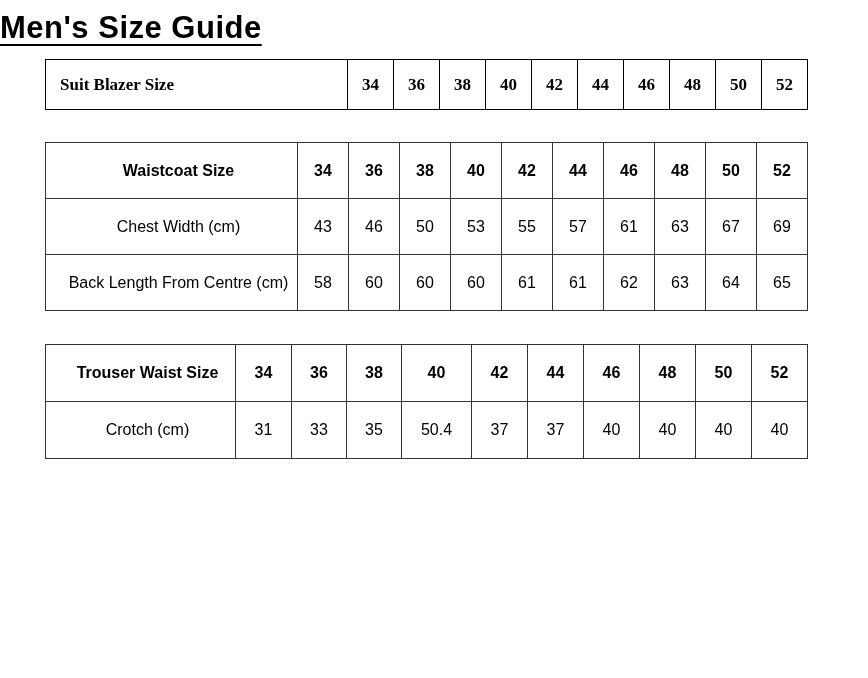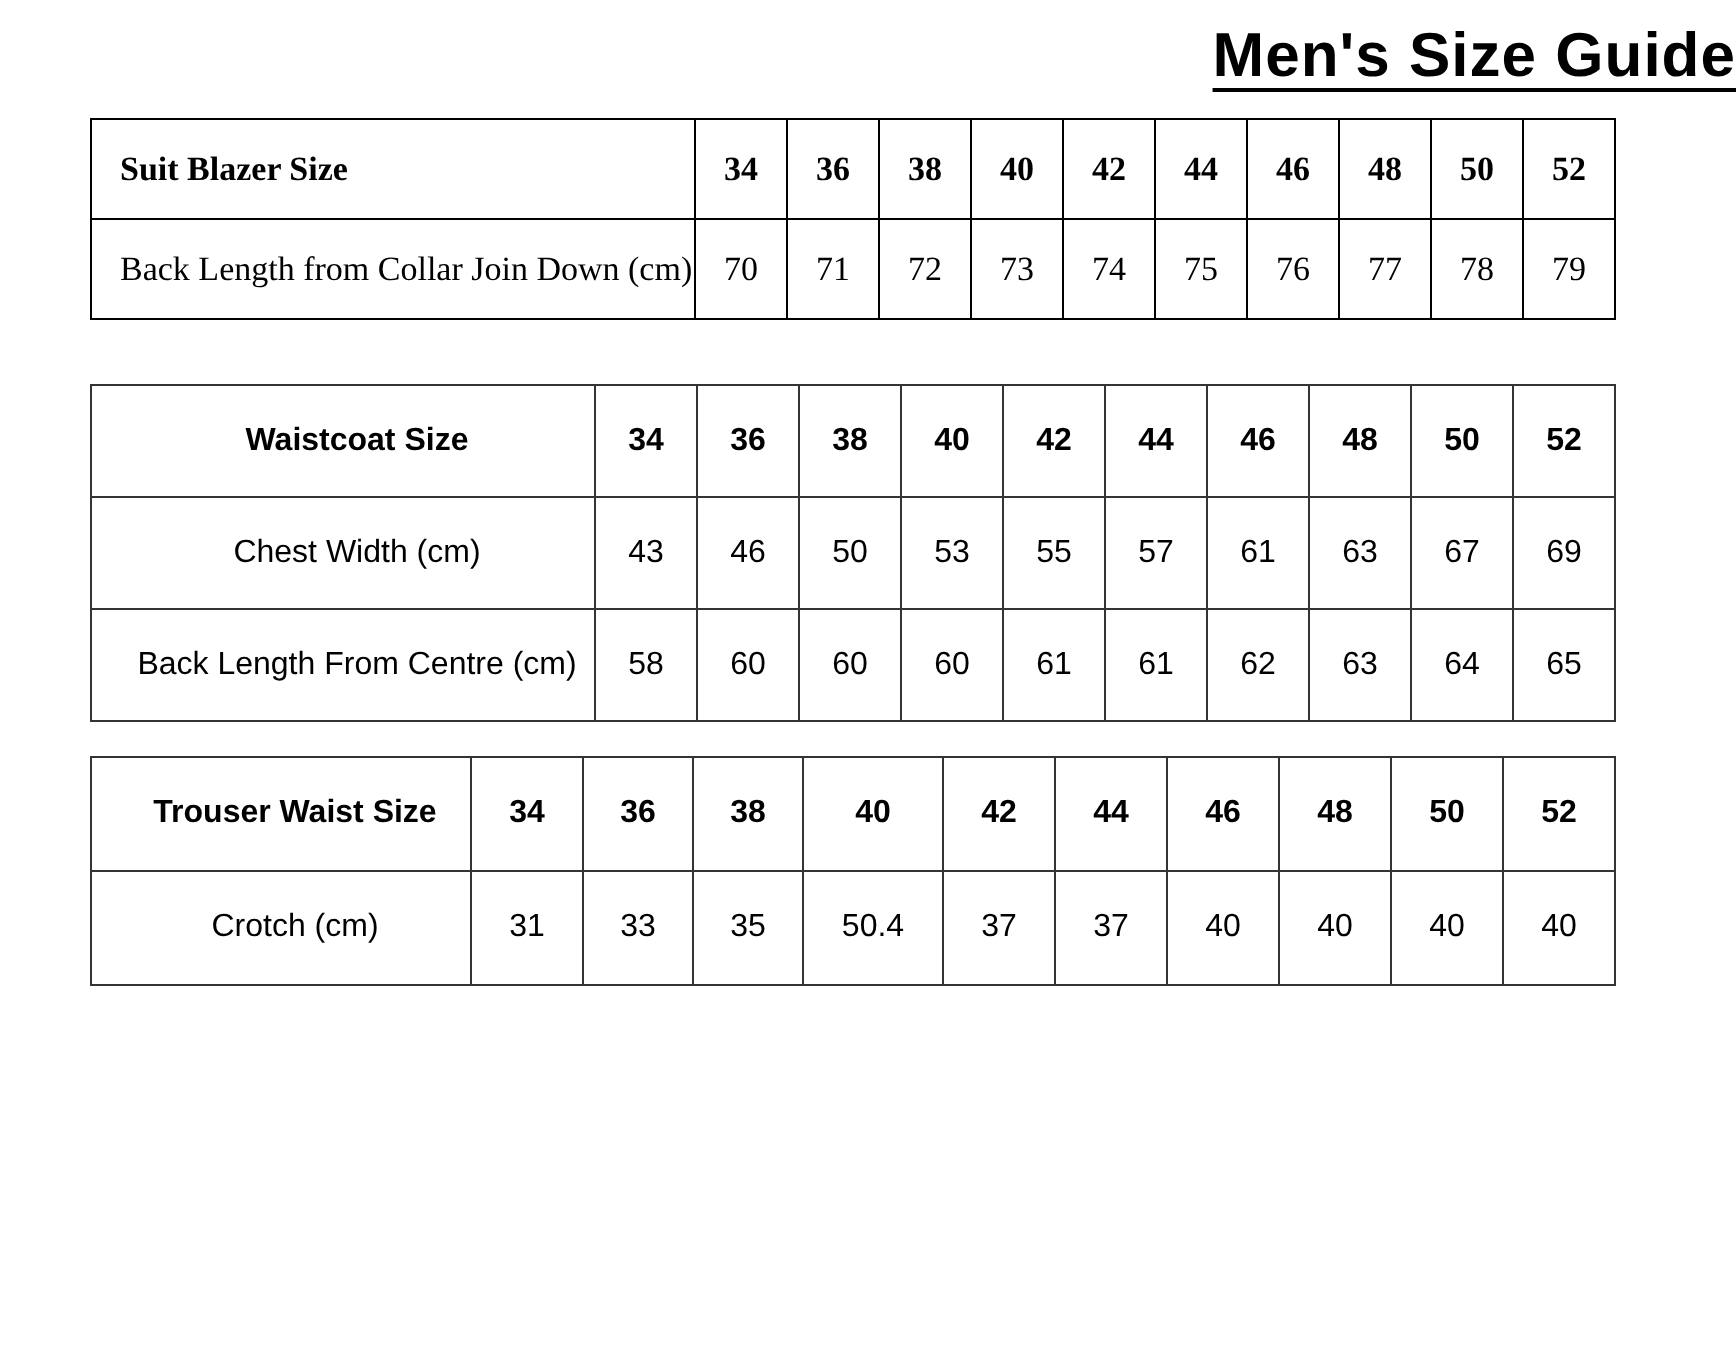--- a/index.html
+++ b/index.html
@@ -19,21 +19,21 @@
     width: 868px;
     height: 678px;
     background: var(--background);
     color: var(--text);
     overflow: hidden;
     position: relative;
   }
   .page-title {
     margin: 0;
     padding-top: 10px;
-    text-align: right;
+    text-align: left;
     font-family: "Liberation Sans", sans-serif;
     font-weight: bold;
     font-size: 31px;
     letter-spacing: 0.5px;
     text-decoration: underline;
     text-underline-offset: 6px;
     text-decoration-thickness: 2px;
     color: var(--text);
   }
   table {
@@ -69,21 +69,21 @@
   .sans-table th, .sans-table td {
     font-family: "Liberation Sans", sans-serif;
     font-size: 16px;
     border-color: var(--border-sans-table);
     text-align: center;
   }
   .sans-table th { font-weight: bold; }
   .sans-table td { font-weight: normal; }
   #table-waistcoat { margin-top: 32px; }
   #table-waistcoat th, #table-waistcoat td { height: 56px; }
-  #table-trouser { margin-top: 17px; }
+  #table-trouser { margin-top: 33px; }
   #table-trouser th, #table-trouser td { height: 57px; }
 </style>
 </head>
 <body>
 
 <div class="page">
 
   <h1 class="page-title">Men's Size Guide</h1>
 
   <table id="table-suit-blazer">
@@ -109,33 +109,20 @@
           <th>40</th>
           <th>42</th>
           <th>44</th>
           <th>46</th>
           <th>48</th>
           <th>50</th>
           <th>52</th>
         </tr>
       </thead>
     <tbody>
-        <tr>
-          <td class="label-cell">Back Length from Collar Join Down (cm)</td>
-          <td>70</td>
-          <td>71</td>
-          <td>72</td>
-          <td>73</td>
-          <td>74</td>
-          <td>75</td>
-          <td>76</td>
-          <td>77</td>
-          <td>78</td>
-          <td>79</td>
-        </tr>
       </tbody>
   </table>
 
   <table id="table-waistcoat" class="sans-table">
     <colgroup>
       <col style="width:252px">
       <col style="width:51px">
         <col style="width:51px">
         <col style="width:51px">
       <col style="width:51px">

